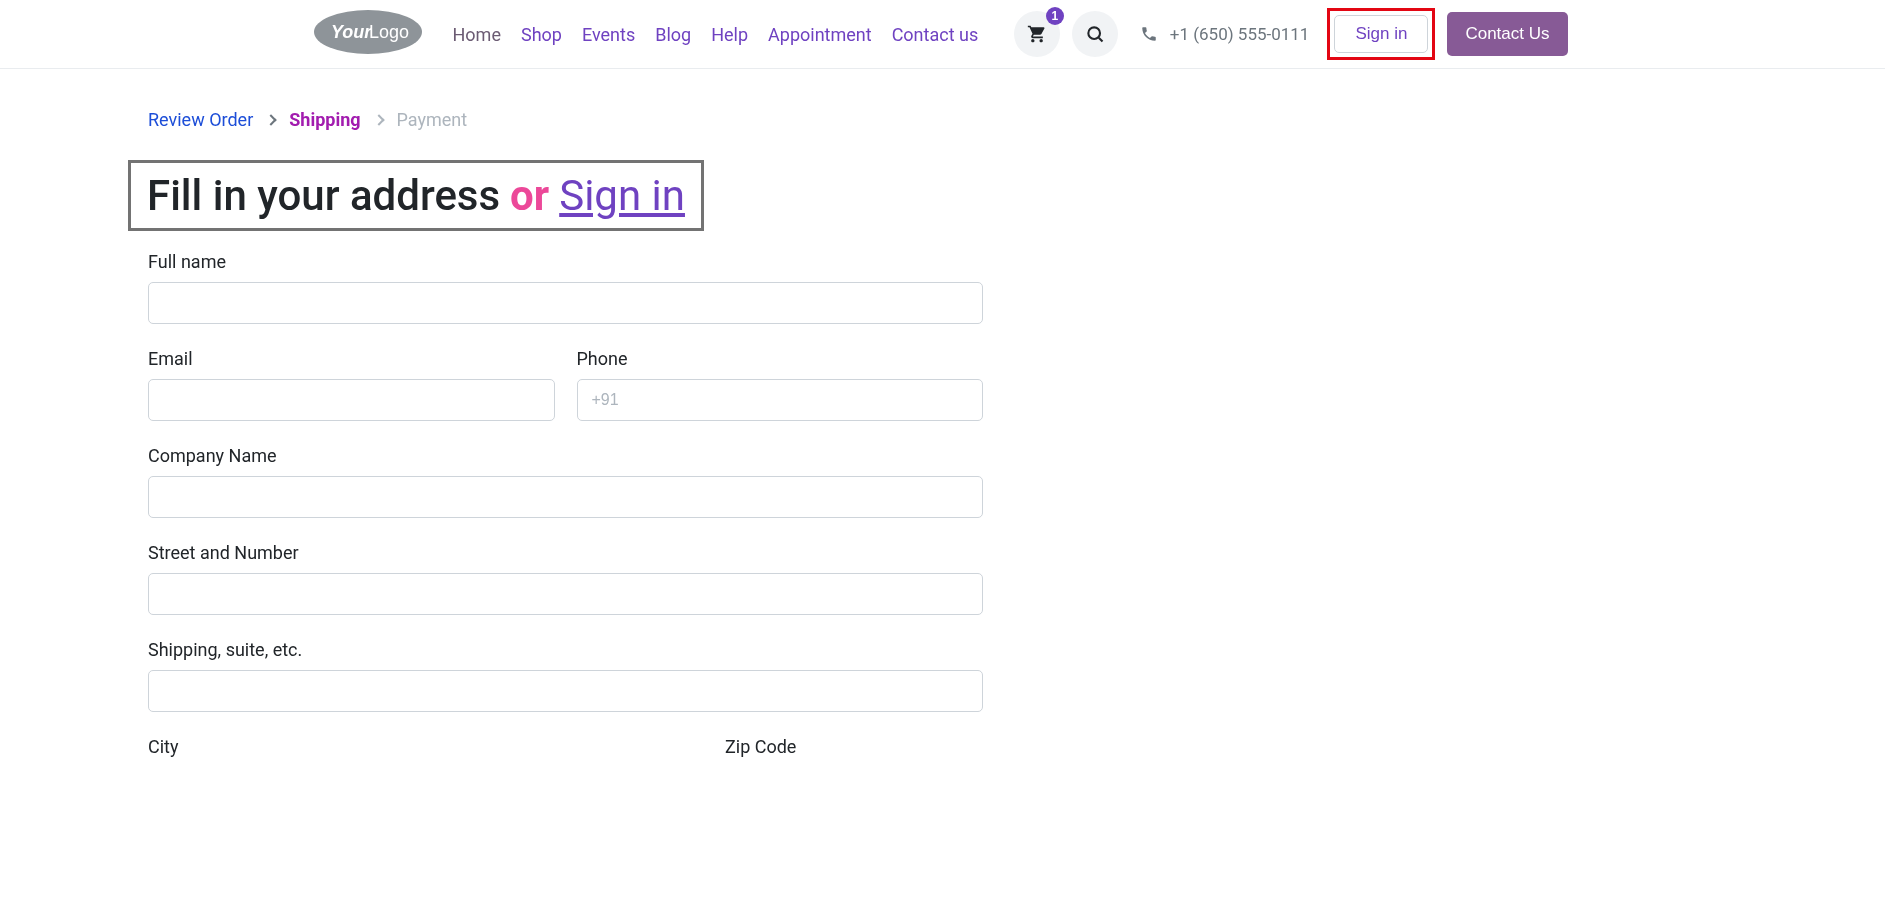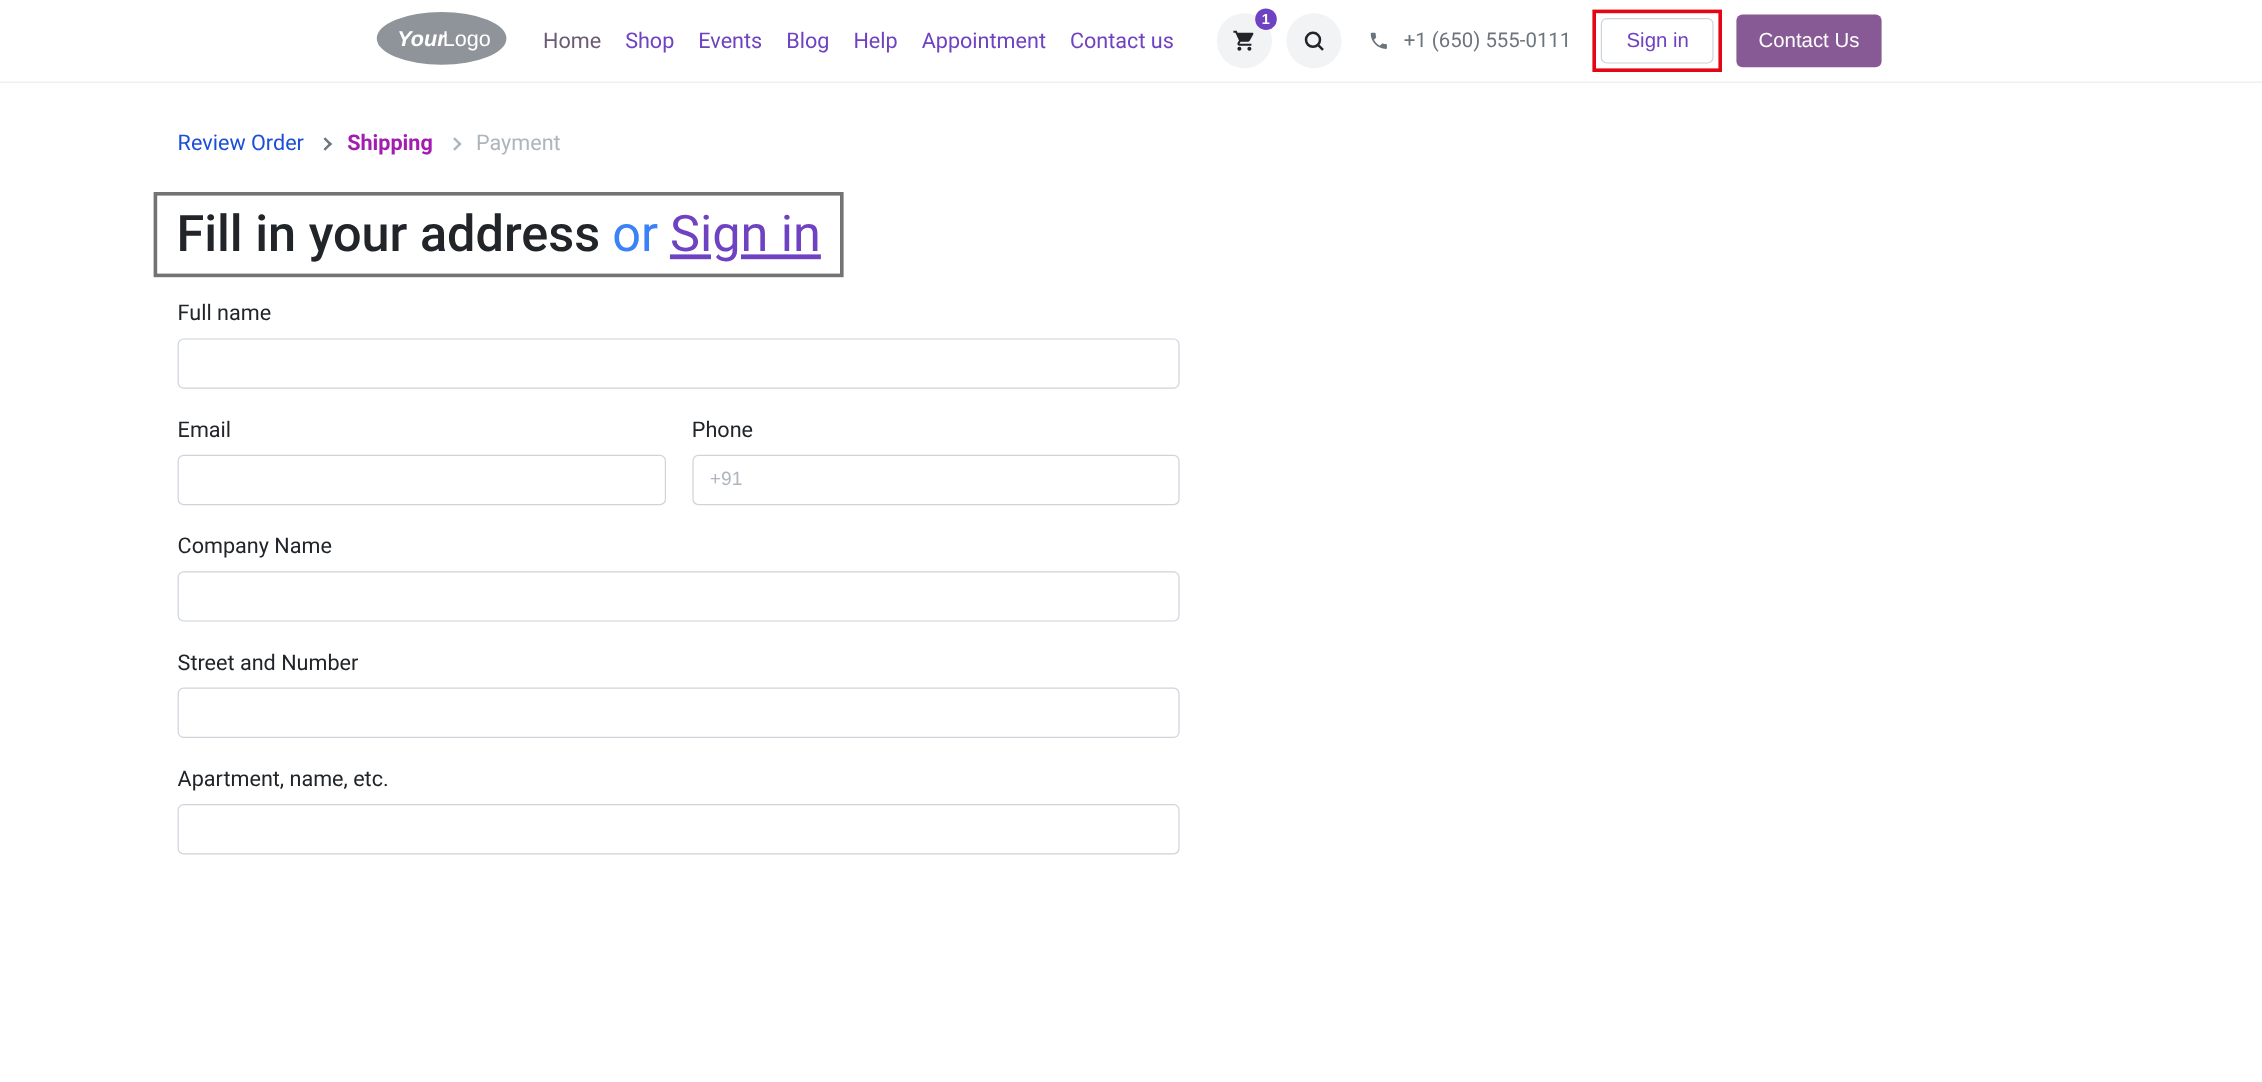--- a/index.html
+++ b/index.html
@@ -162,22 +162,22 @@
     }
     .heading {
       font-size: 42px;
       font-weight: 500;
       color: #212529;
       display: flex;
       align-items: baseline;
       gap: 10px;
     }
     .heading .or {
-      color: #3b82f6;
-      font-weight: 400;
+      color: #ec4899;
+      font-weight: 700;
     }
     .heading .signin-link {
       color: #6f42c1;
       font-weight: 400;
     }
     .form {
       width: 835px;
     }
     .form-row {
       display: flex;
@@ -308,18 +308,26 @@
         <input class="input" type="text" style="">
       </div>
     </div>
 
     <div class="form-col-full">
       <label>Street and Number</label>
       <input class="input" type="text" style="">
     </div>
 
     <div class="form-col-full">
-      <label>Apartment, name, etc.</label>
+      <label>Shipping, suite, etc.</label>
       <input class="input" type="text" style="">
     </div>
 
+    <div class="city-zip">
+      <div class="city-col">
+        <label>City</label>
+      </div>
+      <div class="zip-col">
+        <label>Zip Code</label>
+      </div>
+    </div>
   </div>
 </div>
 
 </body></html>

